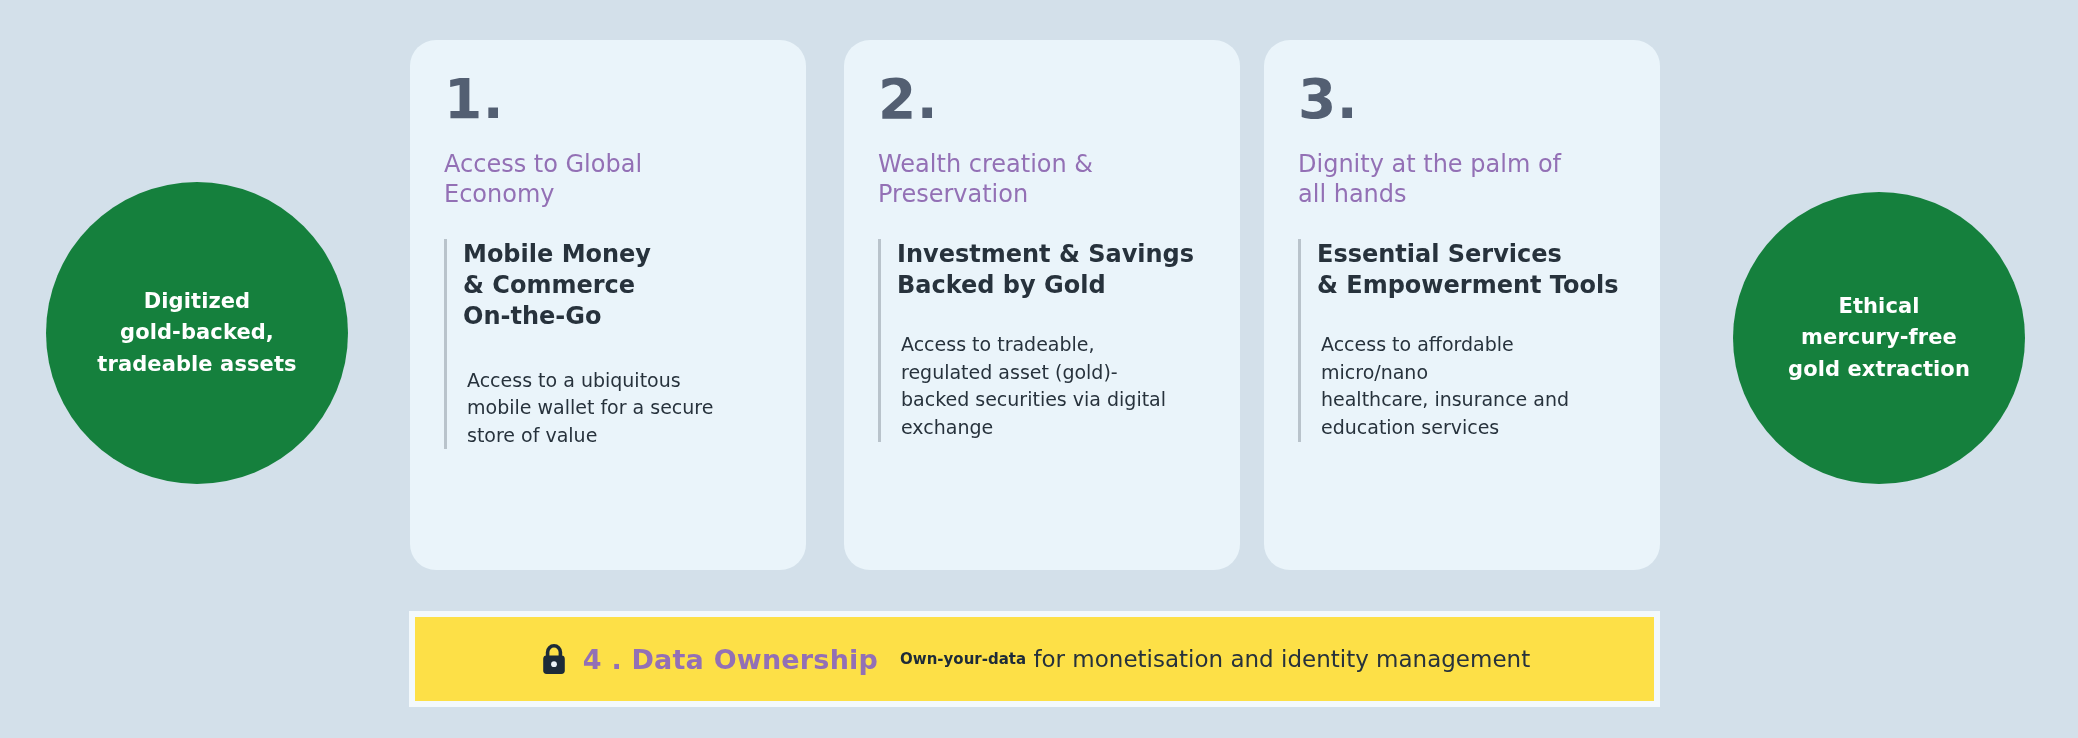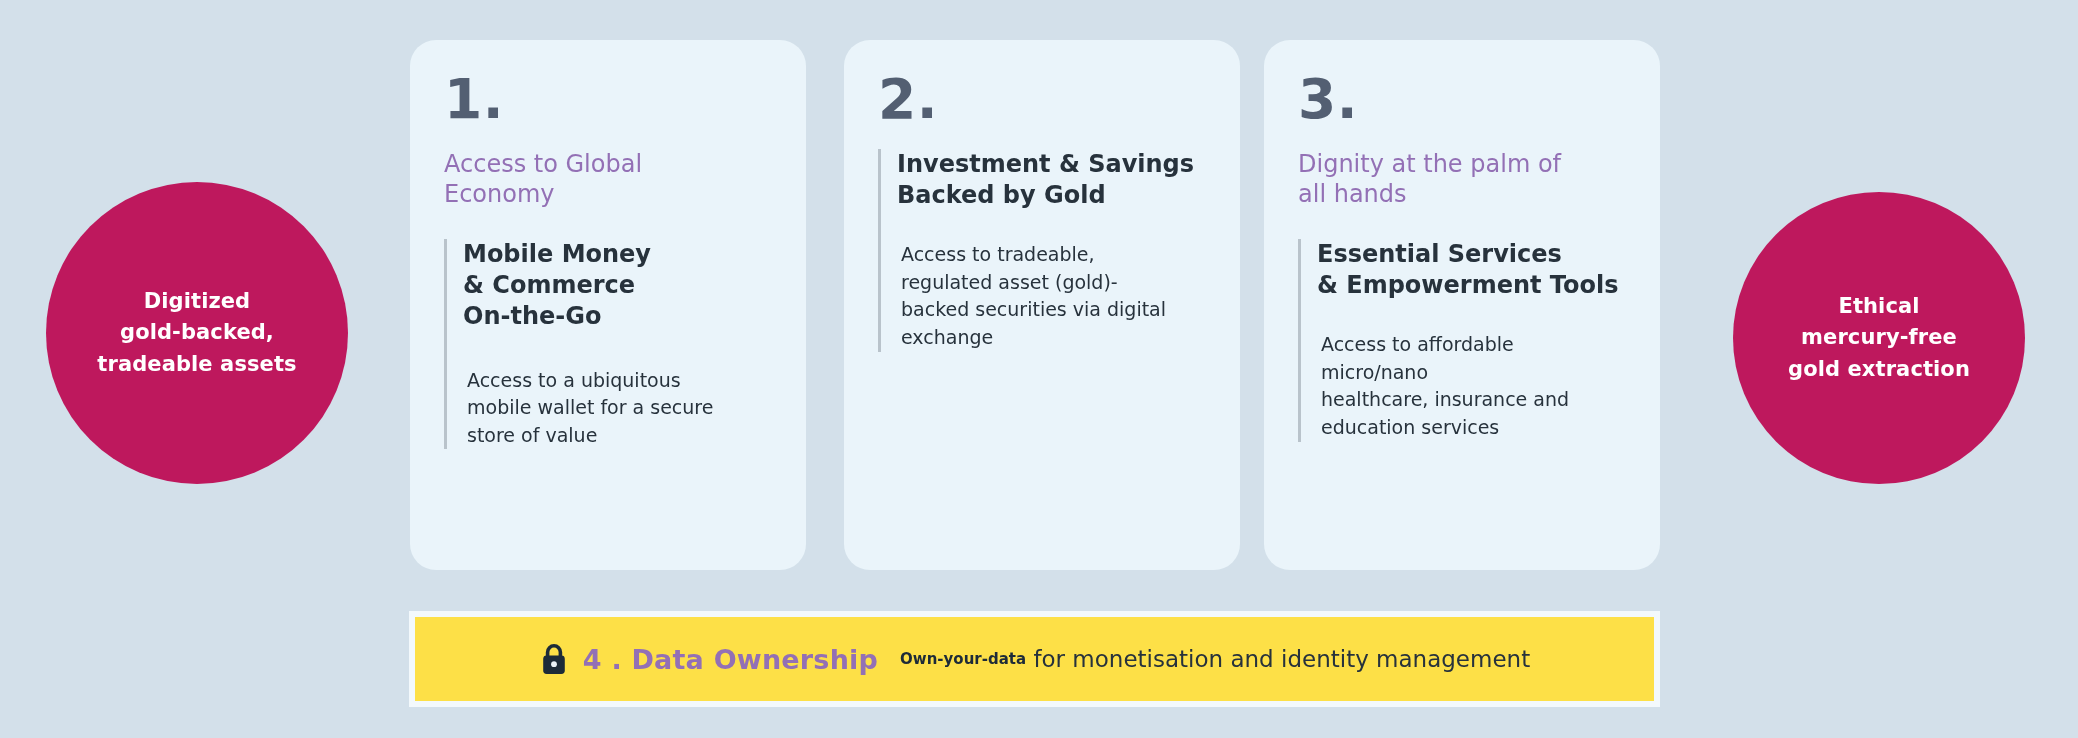--- a/index.html
+++ b/index.html
@@ -17,21 +17,21 @@
 
   .stage {
     position: absolute;
     inset: 0;
   }
 
   
   .circle {
     position: absolute;
     border-radius: 50%;
-    background: #be185d;
+    background: #15803d;
     display: flex;
     align-items: center;
     justify-content: center;
     text-align: center;
   }
   .circle-text {
     color: #ffffff;
     font-weight: bold;
     font-size: 21px;
     line-height: 1.5;
@@ -170,20 +170,22 @@
 &amp; Commerce
 On-the-Go</div>
       <div class="card-desc">Access to a ubiquitous
 mobile wallet for a secure
 store of value</div>
     </div>
   </div>
 
   <div class="card" id="card-2">
     <div class="card-number">2.</div>
+    <div class="card-title">Wealth creation &amp;
+Preservation</div>
     <div class="card-body">
       <div class="card-sub">Investment &amp; Savings
 Backed by Gold</div>
       <div class="card-desc">Access to tradeable,
 regulated asset (gold)-
 backed securities via digital
 exchange</div>
     </div>
   </div>
 

